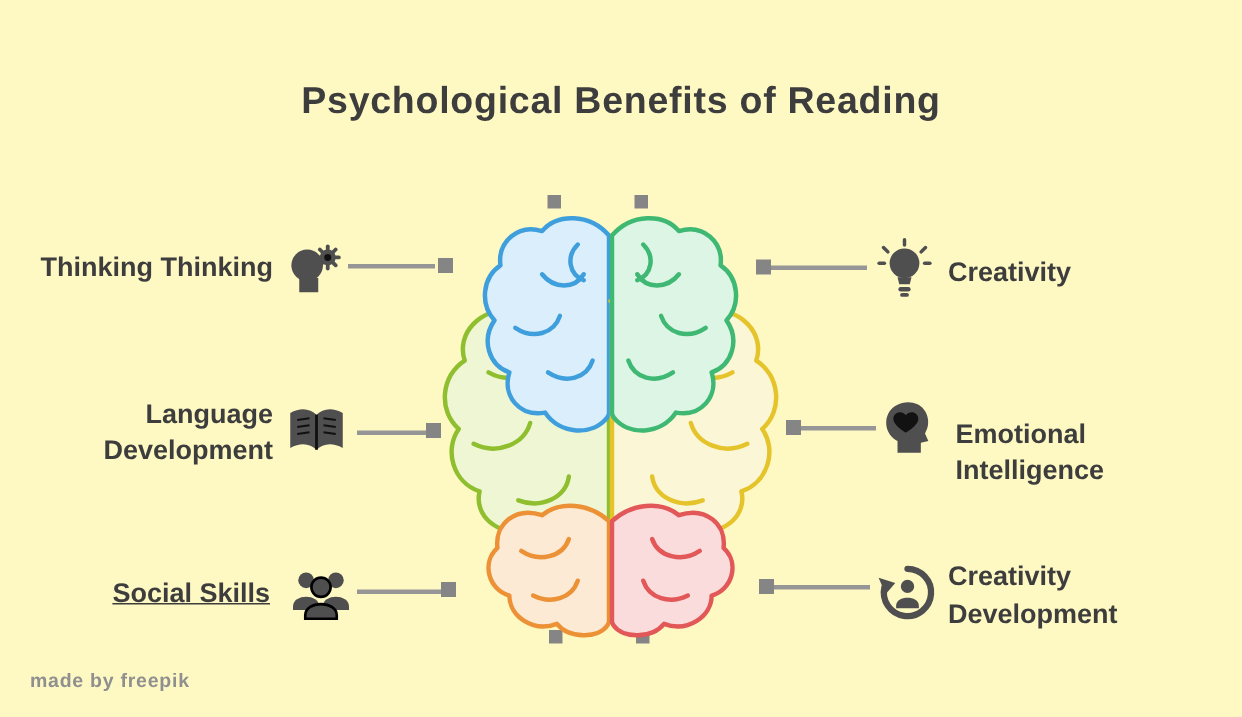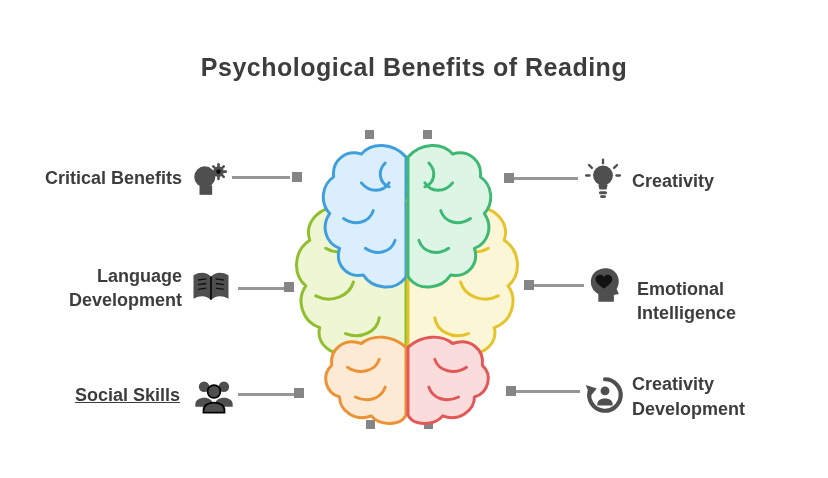--- a/index.html
+++ b/index.html
@@ -1,39 +1,39 @@
 <!DOCTYPE html>
 <html><head>
 <meta charset="utf-8">
 <style>
   html,body{margin:0;padding:0;background:#000;}
   body{width:828px;height:478px;position:relative;overflow:hidden;
        font-family:"Liberation Sans","DejaVu Sans",sans-serif;}
-  .canvas{position:absolute;inset:0;background:#ffffff;}
+  .canvas{position:absolute;inset:0;background:#fef9c3;}
   .title{position:absolute;left:0;right:0;top:53px;text-align:center;
          font-size:25px;font-weight:bold;color:#3d3d3d;letter-spacing:.5px;}
   .lbl{position:absolute;font-size:18px;font-weight:bold;color:#3d3d3d;line-height:24px;}
   .lbl.left{text-align:right;}
   .lbl.right{text-align:left;}
   .icon{position:absolute;display:block;}
   .cline{position:absolute;height:3px;background:#969696;}
   .sq{position:absolute;width:10px;height:10px;background:#858585;}
   .watermark{position:absolute;left:20px;top:446px;font-size:13px;font-weight:600;
              color:#8f8f8f;letter-spacing:.5px;}
   .brain{position:absolute;left:288px;top:136px;width:238px;height:292px;}
 </style>
 </head>
 <body>
 
 <div class="canvas">
 
   <div class="title">Psychological Benefits of Reading</div>
 
   <div class="lbl left" style="right:646px;top:166px;">
-    <div>Critical Benefits</div>
+    <div>Thinking Thinking</div>
   </div>
   <div class="lbl left" style="right:646px;top:264px;margin-left:11px;">
     <div>Language</div>
     <div>Development</div>
   </div>
   <div class="lbl left" style="right:648px;top:383px;text-decoration:underline;">
     <div>Social Skills</div>
   </div>
 
   <div class="lbl right" style="left:632px;top:169px;">
@@ -169,13 +169,14 @@
       <g stroke-width="3" stroke-linecap="round" stroke-linejoin="round" stroke="#3eb873" fill="#dcf5e5">
         <path d="M119,20 C106,5 84,5 74,17 C58,12 44,24 46,40 C34,48 32,66 42,77 C33,90 38,107 52,112 C47,128 59,142 76,139 C86,154 108,155 118,142 L119,140 Z"></path>
         <path fill="none" d="M74,46 C82,56 96,56 102,46"></path>
         <path fill="none" d="M56,82 C68,90 82,86 86,74"></path>
         <path fill="none" d="M78,112 C90,120 104,116 108,104"></path>
         <path fill="none" d="M98,26 C90,34 92,46 102,50"></path>
       </g>
     </g>
   </svg>
 
+  <div class="watermark">made by freepik</div>
 </div>
 
 </body></html>

